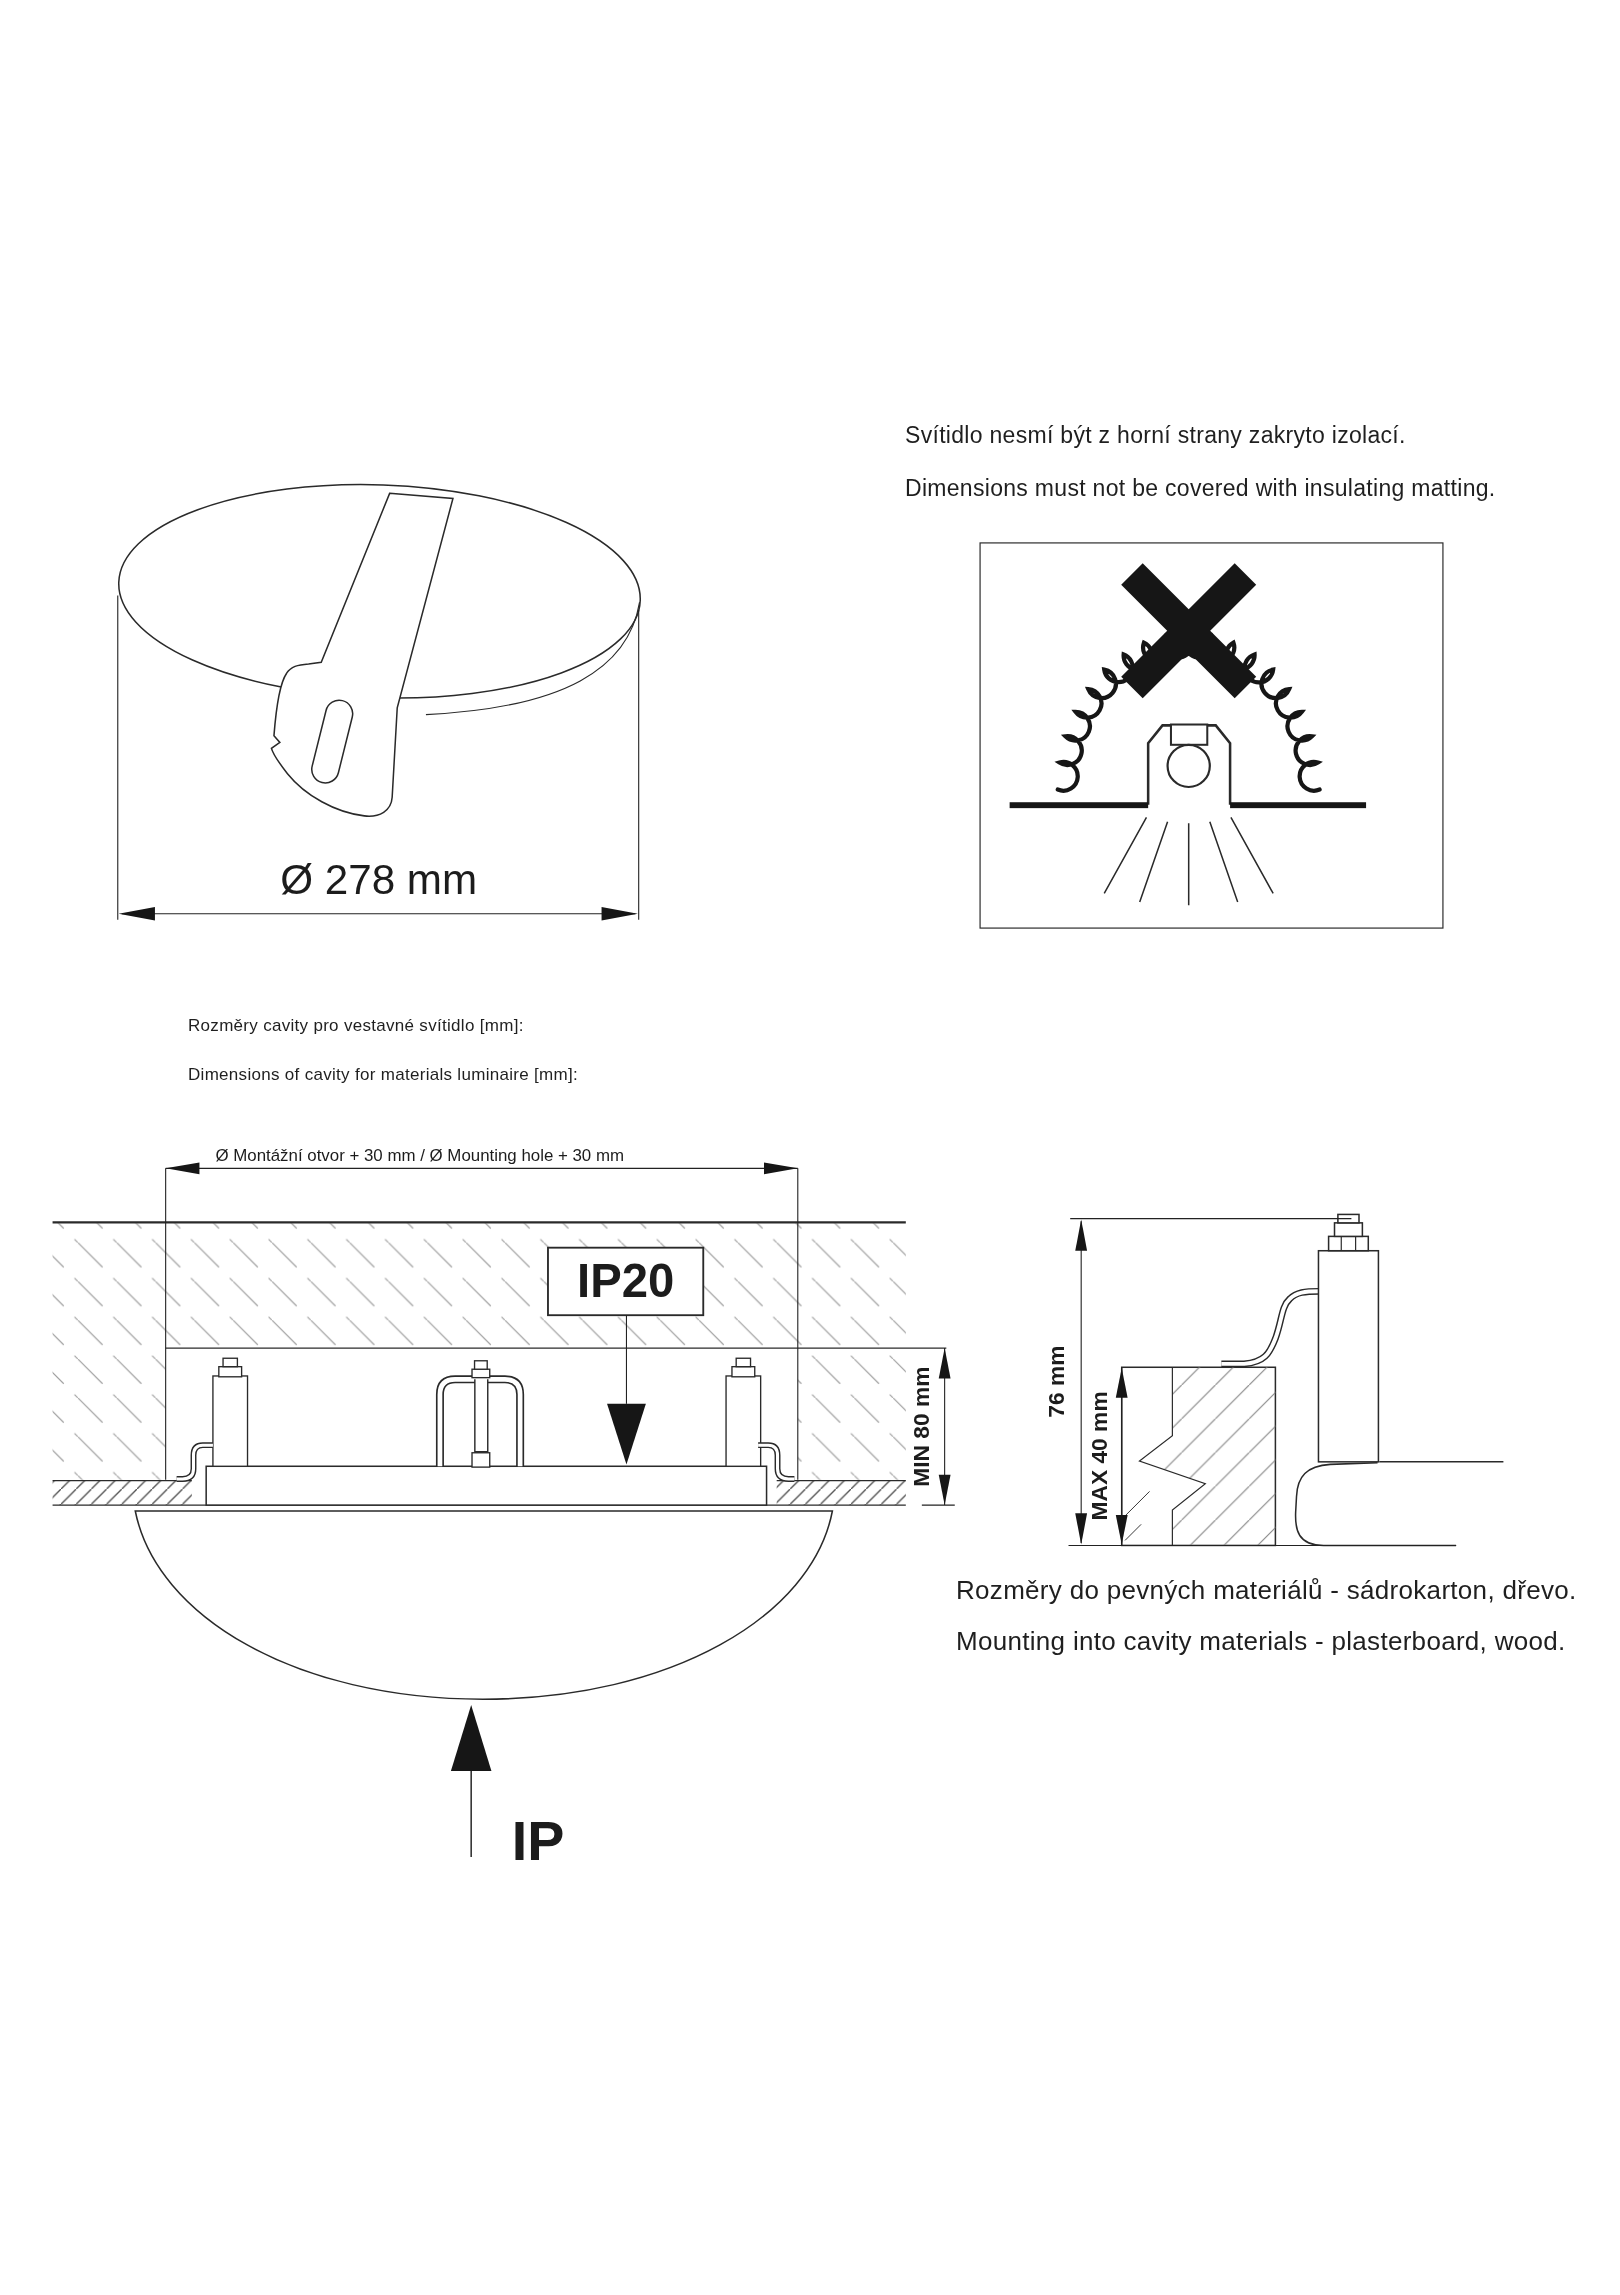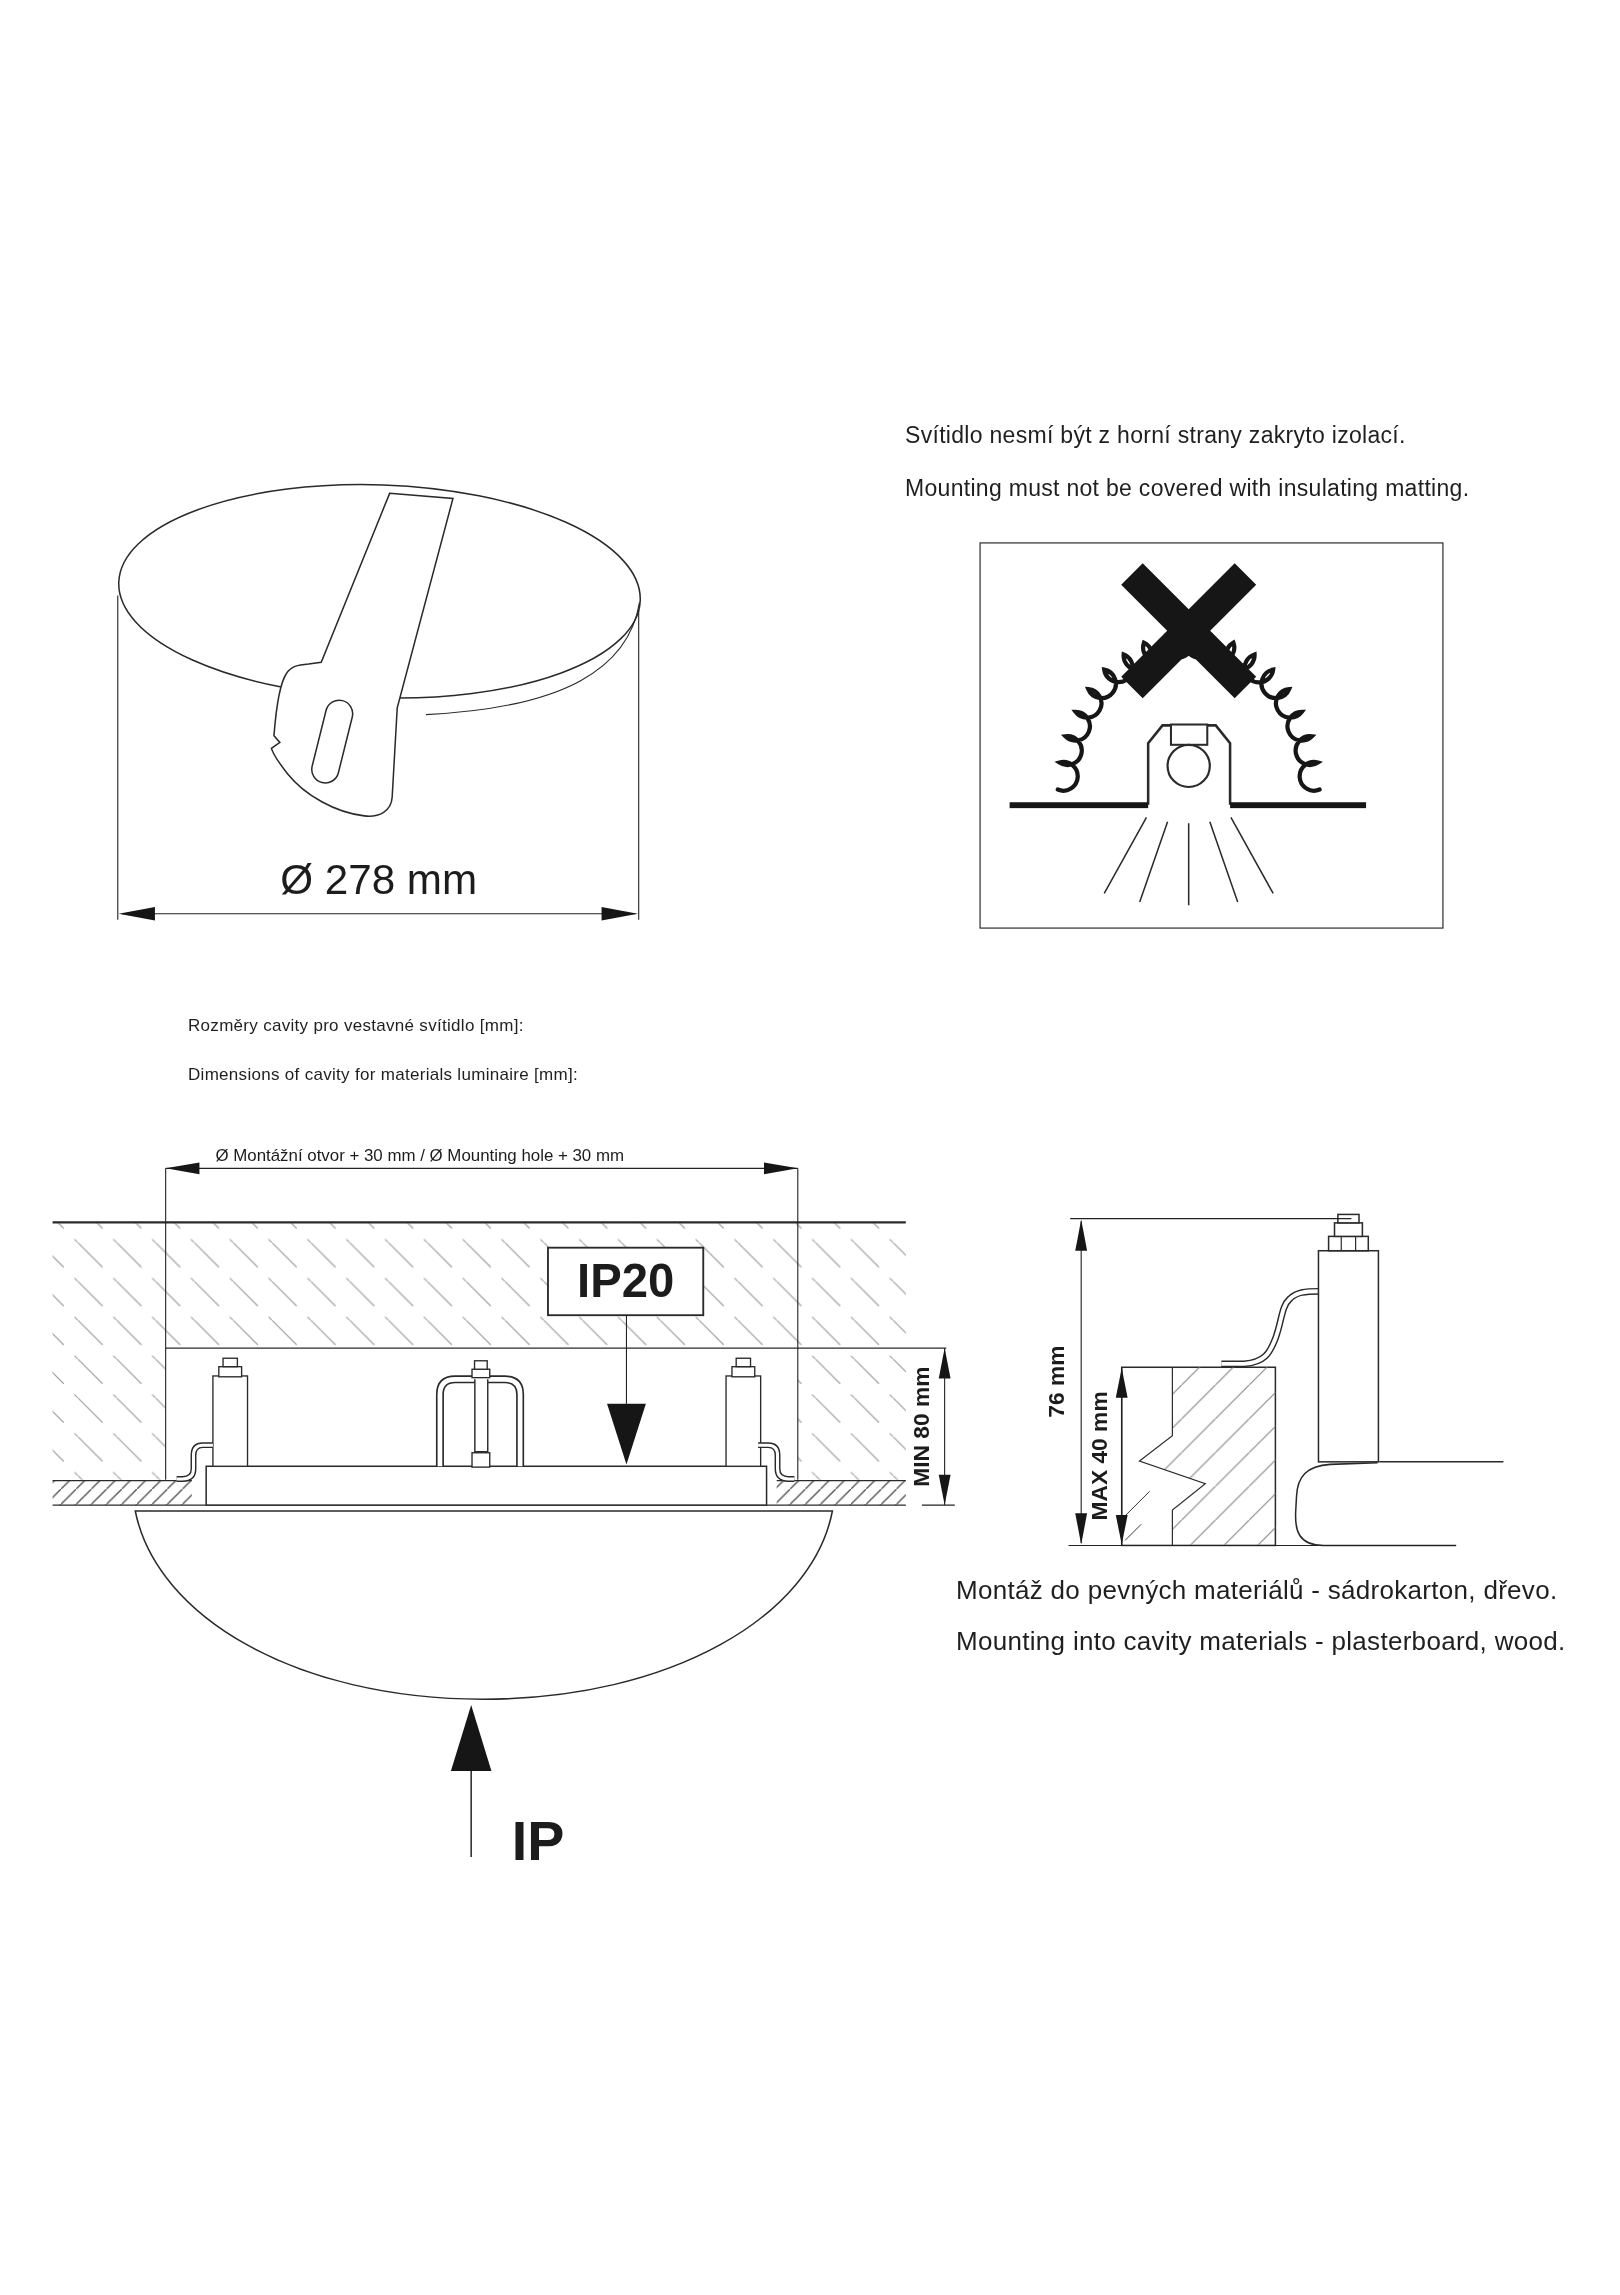--- a/index.html
+++ b/index.html
@@ -19,26 +19,26 @@
   .med{stroke-width:1.8;}
   .thick{stroke-width:2.4;}
   .wh{fill:#ffffff;}
   .blk{fill:#161616;}
   .dim{stroke:#222;stroke-width:1.3;fill:none;}
 </style>
 </head>
 <body>
 
 <div class="note note-lg" style="left:905px;top:422px;">Svítidlo nesmí být z horní strany zakryto izolací.</div>
-<div class="note note-lg" style="left:905px;top:475px;">Mounting must not be covered with insulating matting.</div>
+<div class="note note-lg" style="left:905px;top:475px;">Dimensions must not be covered with insulating matting.</div>
 
 <div class="note note-sm" style="left:188px;top:1016px;">Rozměry cavity pro vestavné svítidlo [mm]:</div>
 <div class="note note-sm" style="left:188px;top:1065px;">Dimensions of cavity for materials luminaire [mm]:</div>
 
-<div class="note note-md" style="left:956px;top:1575px;">Montáž do pevných materiálů - sádrokarton, dřevo.</div>
+<div class="note note-md" style="left:956px;top:1575px;">Rozměry do pevných materiálů - sádrokarton, dřevo.</div>
 <div class="note note-md" style="left:956px;top:1626px;">Mounting into cavity materials - plasterboard, wood.</div>
 
 <svg class="abs" style="left:84px;top:456px;" width="591" height="507" viewBox="100 540 700 600">
   <ellipse cx="450" cy="700" rx="309" ry="126" transform="rotate(2 450 700)" class="ln med"></ellipse>
   <path d="M758 713 C745 792 668 838 505 846" class="ln thin"></path>
   <path d="M462 584 L537 590 L471 838 L465 944
            C464 960 450 968 432 966 C398 962 362 942 341 916
            C330 902 324 893 322 886 L332 879 L325 871
            C327 845 331 810 340 797 C345 789 353 787 366 786 L381 784 Z" class="wh ln med"></path>
   <rect x="378" y="828" width="32" height="100" rx="16" transform="rotate(14 394 878)" class="wh ln med"></rect>

